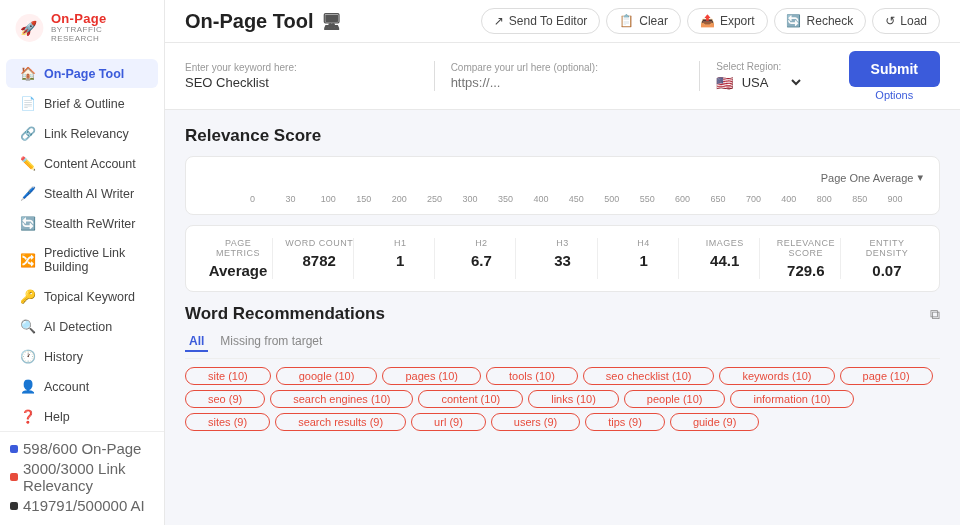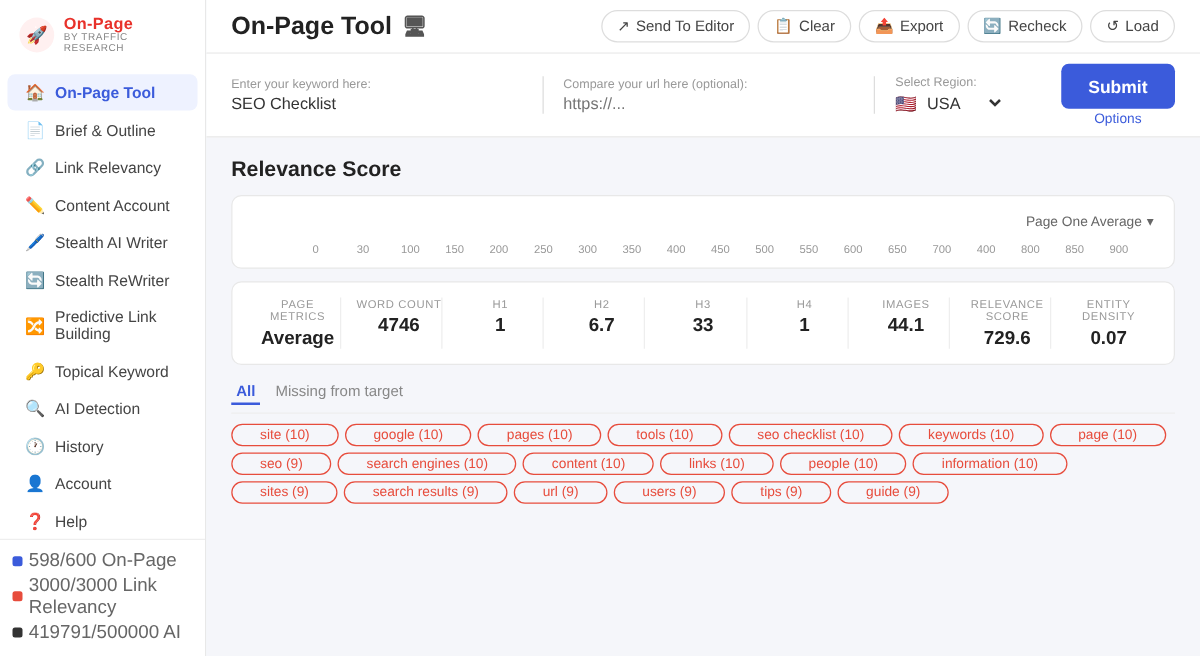--- a/index.html
+++ b/index.html
@@ -530,21 +530,21 @@
     </div>
 
     <div class="metrics-card" id="metrics-row">
 
     <div class="metric-col">
           <div class="metric-header">Page Metrics</div>
           <div class="metric-value">Average</div>
         </div>
         <div class="metric-col">
           <div class="metric-header">Word Count</div>
-          <div class="metric-value">4746</div>
+          <div class="metric-value">8782</div>
         </div>
         <div class="metric-col">
           <div class="metric-header">H1</div>
           <div class="metric-value">1</div>
         </div>
         <div class="metric-col">
           <div class="metric-header">H2</div>
           <div class="metric-value">6.7</div>
         </div>
         <div class="metric-col">
@@ -562,20 +562,24 @@
         <div class="metric-col">
           <div class="metric-header">Relevance Score</div>
           <div class="metric-value">729.6</div>
         </div>
         <div class="metric-col">
           <div class="metric-header">Entity Density</div>
           <div class="metric-value">0.07</div>
         </div>
       </div>
 
+    <div class="word-rec-header">
+      <span class="word-rec-title">Word Recommendations</span>
+      <span class="copy-icon">⧉</span>
+    </div>
     <div class="tabs-row" id="tabs-row">
 
     <span class="tab-item active">All</span>
         <span class="tab-item">Missing from target</span>
       </div>
     <div class="tags-area" id="tags-area">
 
     <span class="tag">site (10)</span>
         <span class="tag">google (10)</span>
         <span class="tag">pages (10)</span>

